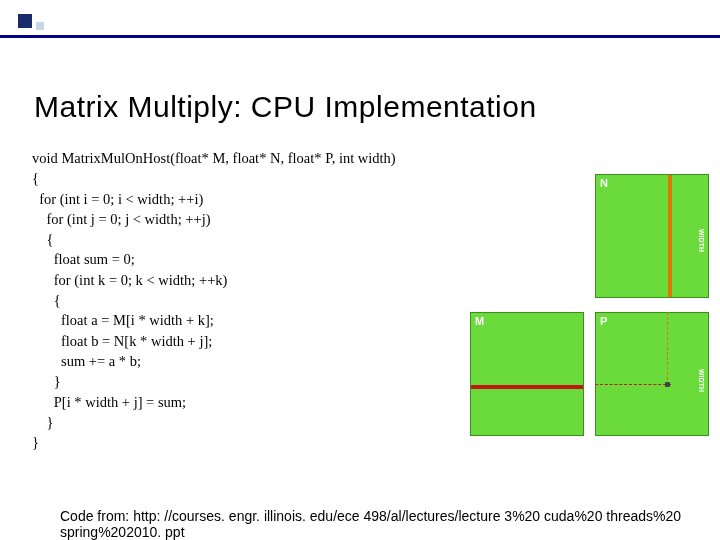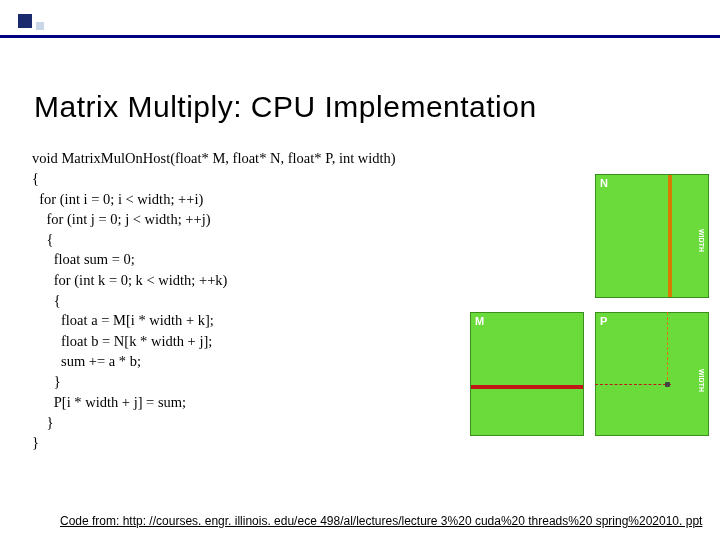--- a/index.html
+++ b/index.html
@@ -151,25 +151,24 @@
     color: #fff;
     font-size: 7px;
     font-weight: bold;
   }
   .dimN-w { right: 5px; top: 55px; writing-mode: vertical-rl; }
   .dimP-w { right: 5px; top: 195px; writing-mode: vertical-rl; }
   .dimP-h { left: 170px; top: 267px; }
   .dimM-h { left: 45px; top: 267px; }
   .footer {
     position: absolute;
-    bottom: 12px;
+    bottom: 0;
     left: 60px;
-    font-size: 12px;
+    font-size: 14px;
     color: #000;
-    text-decoration: underline;
   }
 </style>
 </head>
 <body>
 
 <div class="header">
   <div class="bullet-large"></div>
   <div class="bullet-small"></div>
 </div>
 

